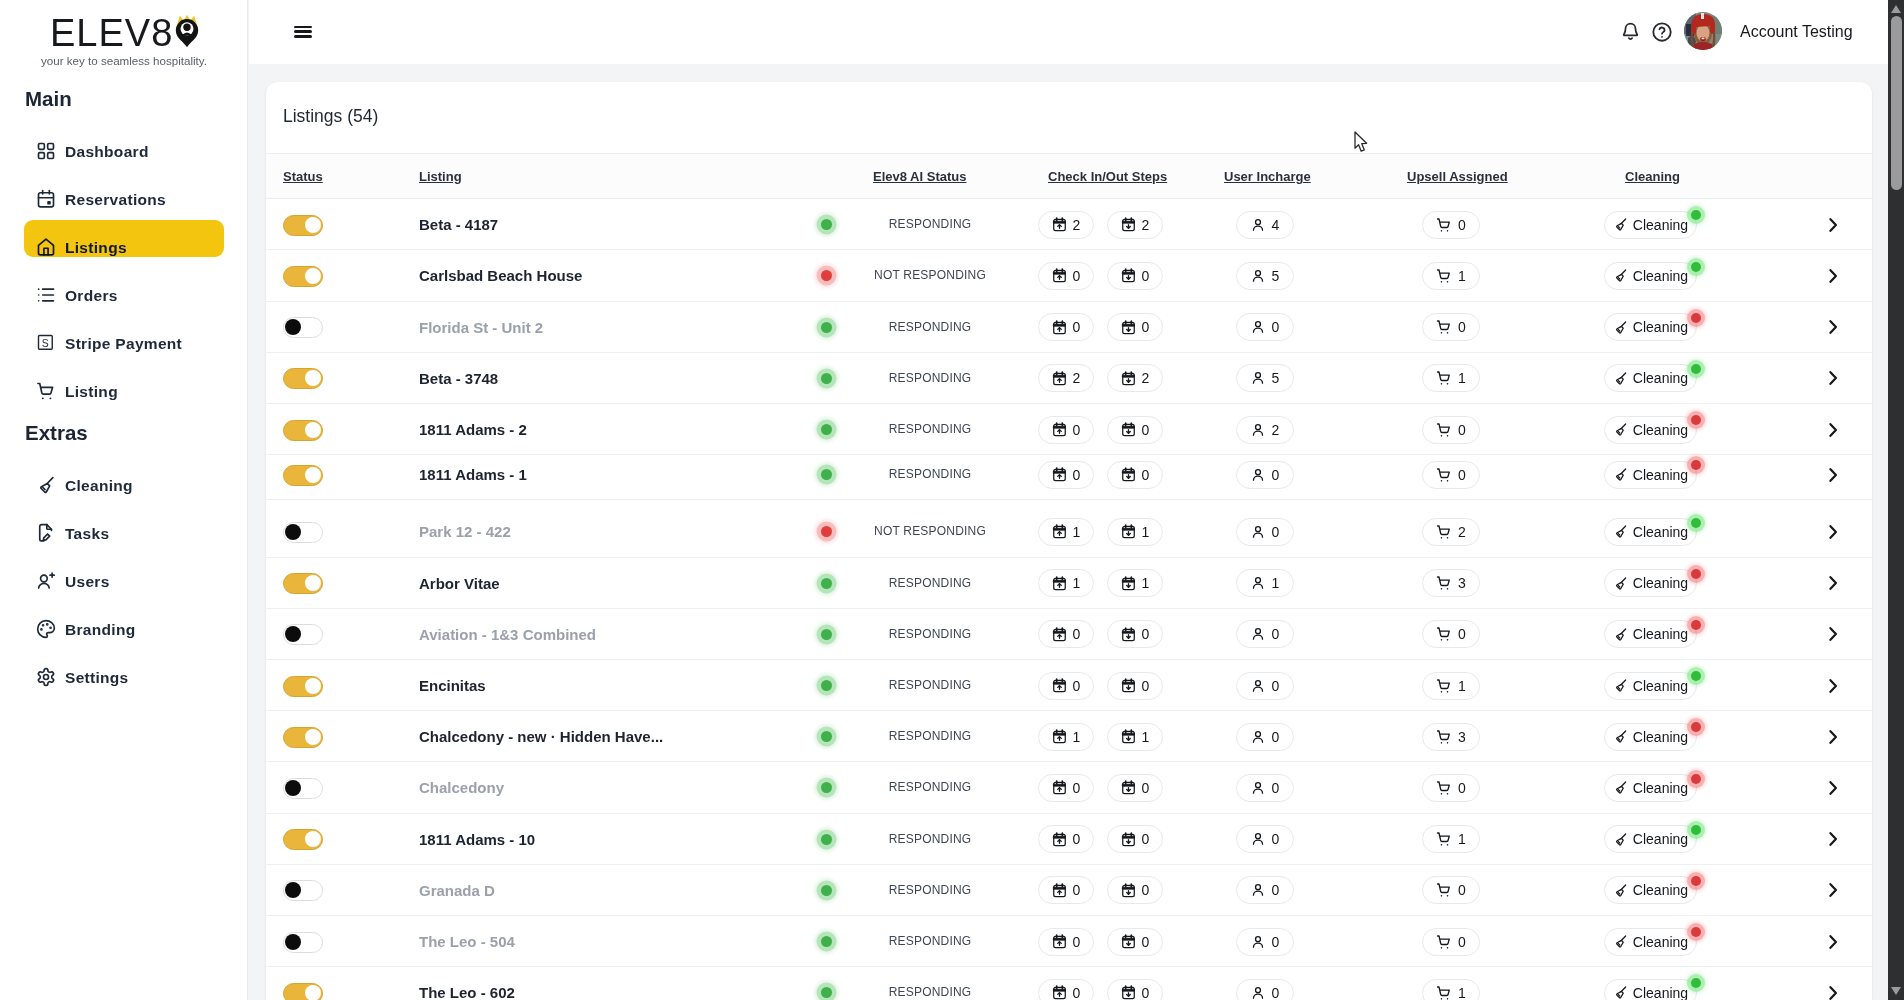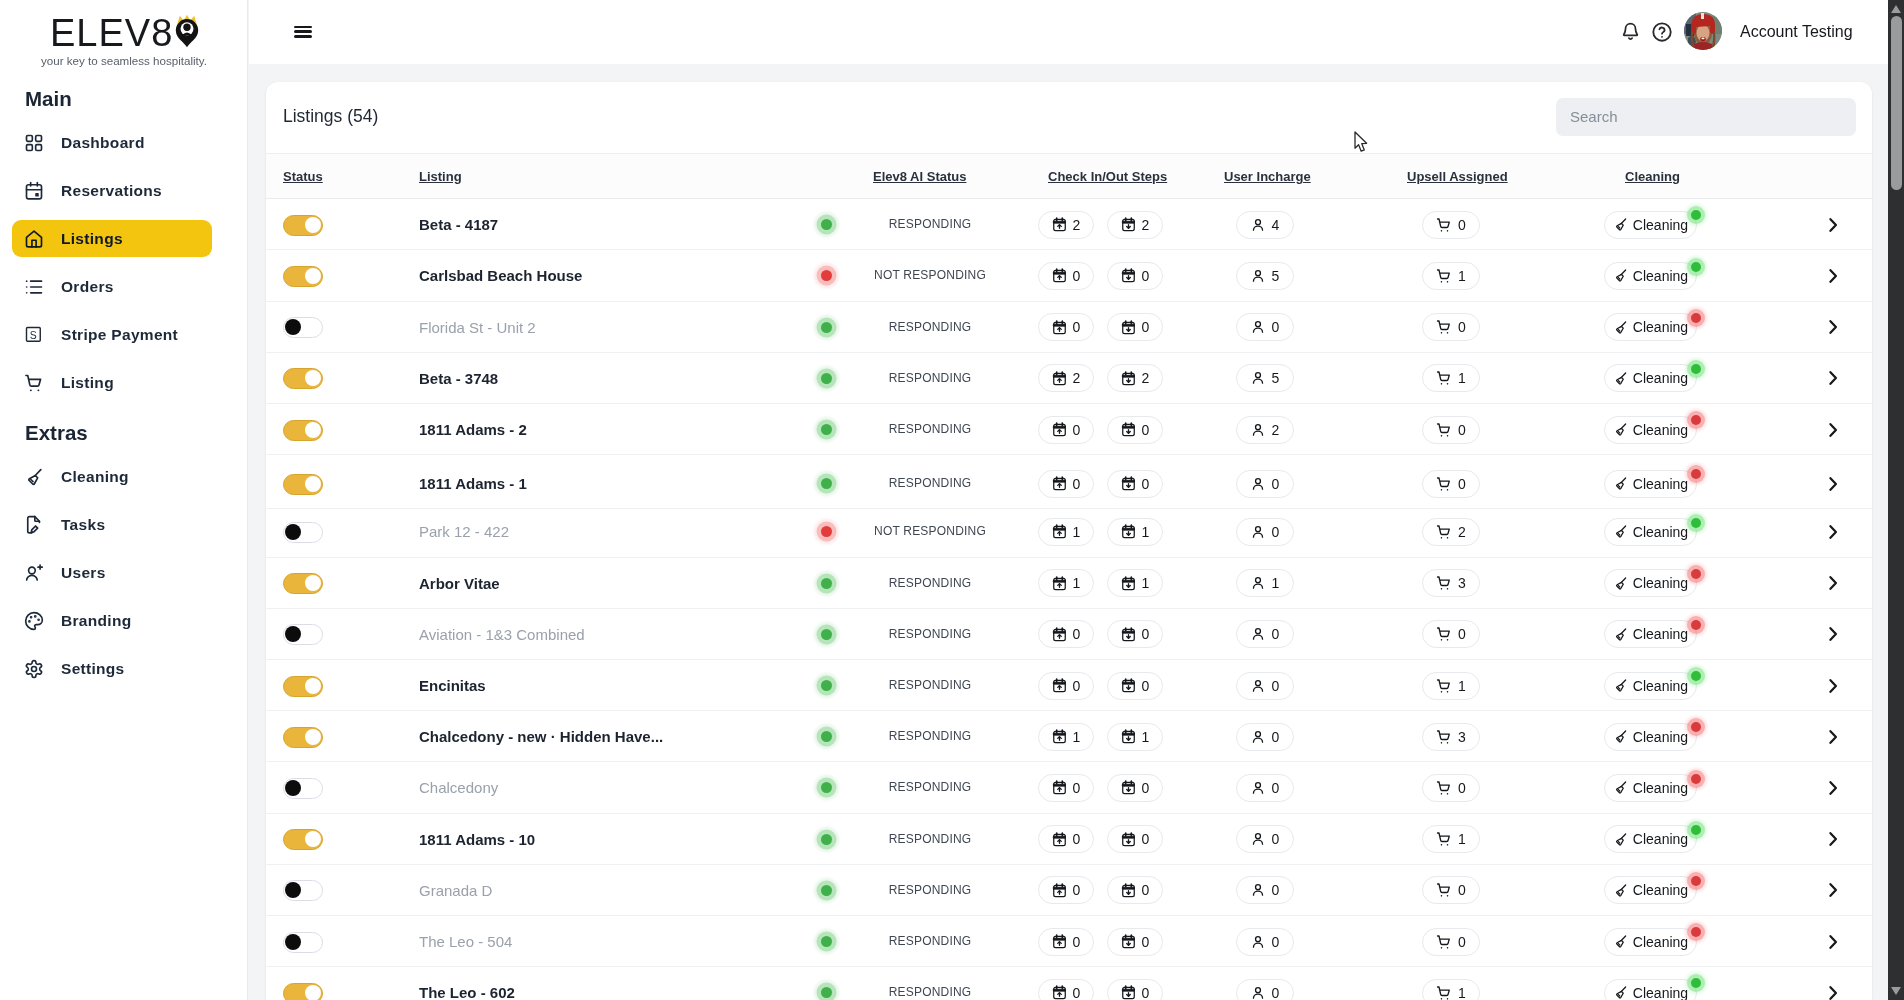--- a/index.html
+++ b/index.html
@@ -3,21 +3,21 @@
 <style>
 * { margin:0; padding:0; box-sizing:border-box; }
 html,body { width:1904px; height:1000px; overflow:hidden; font-family:"Liberation Sans",sans-serif; background:#f3f4f6; }
 
 
 #sidebar { position:absolute; left:0; top:0; width:248px; height:1000px; background:#fff; border-right:1px solid #e7e9ed; z-index:5; }
 #logo { position:absolute; left:50px; top:12px; font-size:38px; letter-spacing:1px; color:#17191c; font-weight:400; }
 #logopin { position:absolute; left:174px; top:13px; }
 #tagline { position:absolute; left:0; top:54px; width:248px; text-align:center; font-size:11.6px; color:#575f6a; }
 .shead { position:absolute; left:25px; font-size:20.5px; font-weight:700; color:#1b2534; }
-.mi { position:absolute; left:12px; width:200px; height:37px; border-radius:9px; display:flex; align-items:center; color:#1d2939;gap:8px; }
+.mi { position:absolute; left:24px; width:200px; height:37px; border-radius:9px; display:flex; align-items:flex-end; color:#1d2939; }
 .mi.active { background:#f3c50f; color:#111827; }
 .mico { margin-left:12px; width:20px; height:20px; display:flex; }
 .mtxt { margin-left:9px; font-size:15.5px; font-weight:700; letter-spacing:0.3px; }
 
 
 #topbar { position:absolute; left:249px; top:0; width:1639px; height:64px; background:#fff; }
 #burger { position:absolute; left:294px; top:25.5px; width:18px; height:14px; }
 #burger div { height:2.3px; background:#16181b; border-radius:2px; margin-bottom:2.7px; }
 .tbico { position:absolute; color:#26292e; }
 #acctxt { position:absolute; left:1740px; top:23px; font-size:16px; font-weight:500; color:#16191d; }
@@ -34,21 +34,21 @@
 .row { position:absolute; left:0; width:1606px; height:51.2px; border-bottom:1px solid #eef0f2; }
 .row > * { position:absolute; }
 .togwrap { left:17px; top:15.6px; }
 .tg { display:block; width:40px; height:21px; border-radius:11px; position:relative; }
 .tg.on { background:#eab53b; border:1.5px solid #d6a42e; }
 .tg.off { background:#fff; border:1.5px solid #dadee4; }
 .knob { position:absolute; top:1px; width:16px; height:16px; border-radius:50%; }
 .tg.on .knob { right:1px; background:#fff; }
 .tg.off .knob { left:1px; background:#0c0c0c; }
 .lname { left:153px; top:17px; font-size:15px; font-weight:700; color:#1c2430; }
-.lname.gray { color:#9aa1ab; font-weight:400; }
+.lname.gray { color:#9aa1ab; font-weight:700; }
 .aidot { width:11px; height:11px; border-radius:50%; }
 .dg { background:#3fb04a; box-shadow:0 0 0 4.5px rgba(94,197,103,.35),0 0 3px 7px rgba(94,197,103,.15); }
 .dr { background:#e23c3c; box-shadow:0 0 0 4.5px rgba(240,120,120,.38),0 0 3px 7px rgba(240,120,120,.16); }
 .aitxt { left:564px; top:0; width:200px; height:51.2px; line-height:51.2px; text-align:center; font-size:12px; color:#3e4651; letter-spacing:0.2px; }
 .chip { top:11.6px; height:28px; border:1px solid #e7e9ec; border-radius:14px; background:#fff; display:flex; align-items:center; justify-content:center; gap:6px; color:#15181c; }
 .cnum { font-size:14px; }
 .cbadge { left:1338px; top:11.6px; width:93px; height:28px; border:1px solid #e7e9ec; border-radius:14px; background:#fff; display:flex; align-items:center; justify-content:center; gap:5px; color:#15181c; font-size:14px; }
 .cdot { left:1424.5px; top:11.2px; width:10px; height:10px; border-radius:50%; }
 .bdg { background:#2fbd3a; box-shadow:0 0 0 4px rgba(94,222,104,.40),0 0 3px 6px rgba(94,222,104,.18); }
 .bdr { background:#d93a3c; box-shadow:0 0 0 4px rgba(244,112,114,.44),0 0 3px 6px rgba(244,112,114,.20); }
@@ -228,21 +228,20 @@
           <path d="M12.22 2h-.44a2 2 0 0 0-2 2v.18a2 2 0 0 1-1 1.73l-.43.25a2 2 0 0 1-2 0l-.15-.08a2 2 0 0 0-2.73.73l-.22.38a2 2 0 0 0 .73 2.73l.15.1a2 2 0 0 1 1 1.72v.51a2 2 0 0 1-1 1.74l-.15.09a2 2 0 0 0-.73 2.73l.22.38a2 2 0 0 0 2.73.73l.15-.08a2 2 0 0 1 2 0l.43.25a2 2 0 0 1 1 1.73V20a2 2 0 0 0 2 2h.44a2 2 0 0 0 2-2v-.18a2 2 0 0 1 1-1.73l.43-.25a2 2 0 0 1 2 0l.15.08a2 2 0 0 0 2.73-.73l.22-.39a2 2 0 0 0-.73-2.73l-.15-.08a2 2 0 0 1-1-1.74v-.5a2 2 0 0 1 1-1.74l.15-.09a2 2 0 0 0 .73-2.73l-.22-.38a2 2 0 0 0-2.73-.73l-.15.08a2 2 0 0 1-2 0l-.43-.25a2 2 0 0 1-1-1.73V4a2 2 0 0 0-2-2z"></path>
           <circle cx="12" cy="12" r="3"></circle>
         </svg>
       </span>
       <span class="mtxt">Settings</span>
     </div>
 </div>
 
 <div id="card">
 <div id="h1">Listings (54)</div>
-<div id="search">Search</div>
 <div id="thead">
 <span style="left:17px">Status</span>
 <span style="left:153px">Listing</span>
 <span style="left:607px">Elev8 AI Status</span>
 <span style="left:782px">Check In/Out Steps</span>
 <span style="left:958px">User Incharge</span>
 <span style="left:1141px">Upsell Assigned</span>
 <span style="left:1359px">Cleaning</span>
 </div>
 <div class="row" style="top:117.2px">
@@ -533,21 +532,21 @@
           <path d="M13.6 10.2l-7.1 3.9a1.3 1.3 0 0 0-.3 2.1l4.2 4.2a1.3 1.3 0 0 0 2.1-.3l3.9-7.1z"></path>
           <path d="M8.2 15l2.6 2.6"></path>
         </svg>
         <span>Cleaning</span>
       </span>
 <span class="cdot bdr"></span>
 <span class="chev"><svg width="22" height="22" viewBox="0 0 24 24" fill="none" stroke="currentColor" stroke-width="2" stroke-linecap="round" stroke-linejoin="round" style="">
           <path d="m9.2 5.6 6 6.4-6 6.4" stroke-width="2.4"></path>
         </svg></span>
 </div>
-<div class="row" style="top:376px">
+<div class="row" style="top:367px">
 <span class="togwrap">
         <span class="tg on">
           <span class="knob"></span>
         </span>
       </span>
 <span class="lname">1811 Adams - 1</span>
 <span class="aidot dg" style="left:554.5px;top:20.1px"></span>
 <span class="aitxt">RESPONDING</span>
 <span class="chip" style="left:772.0px;top:11.600000000000001px;width:56px">
         <svg width="15" height="15" viewBox="0 0 24 24" fill="none" stroke="currentColor" stroke-width="2" stroke-linecap="round" stroke-linejoin="round" style="flex:none">

